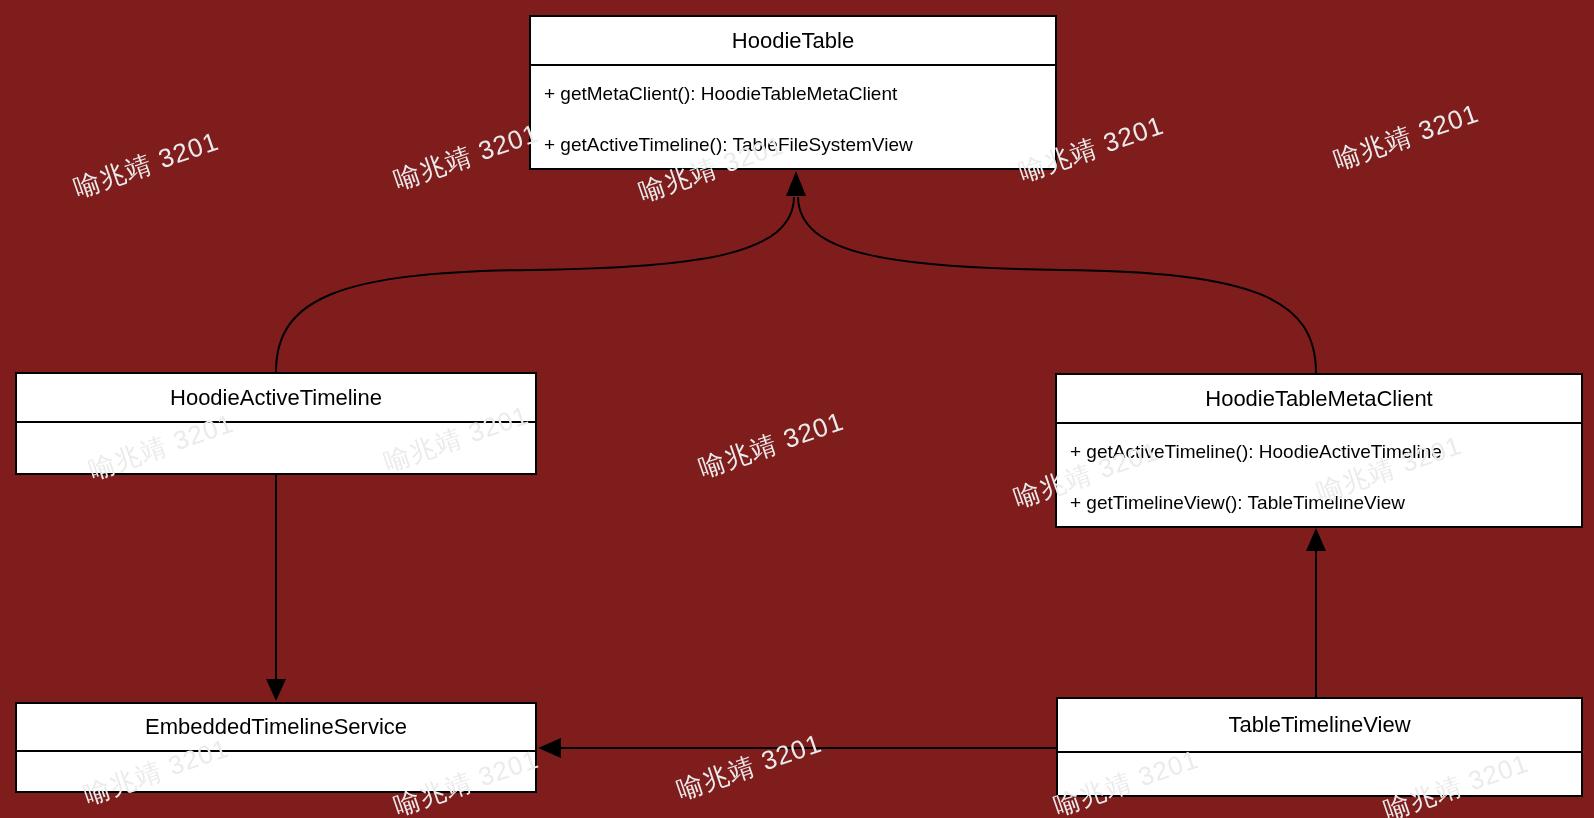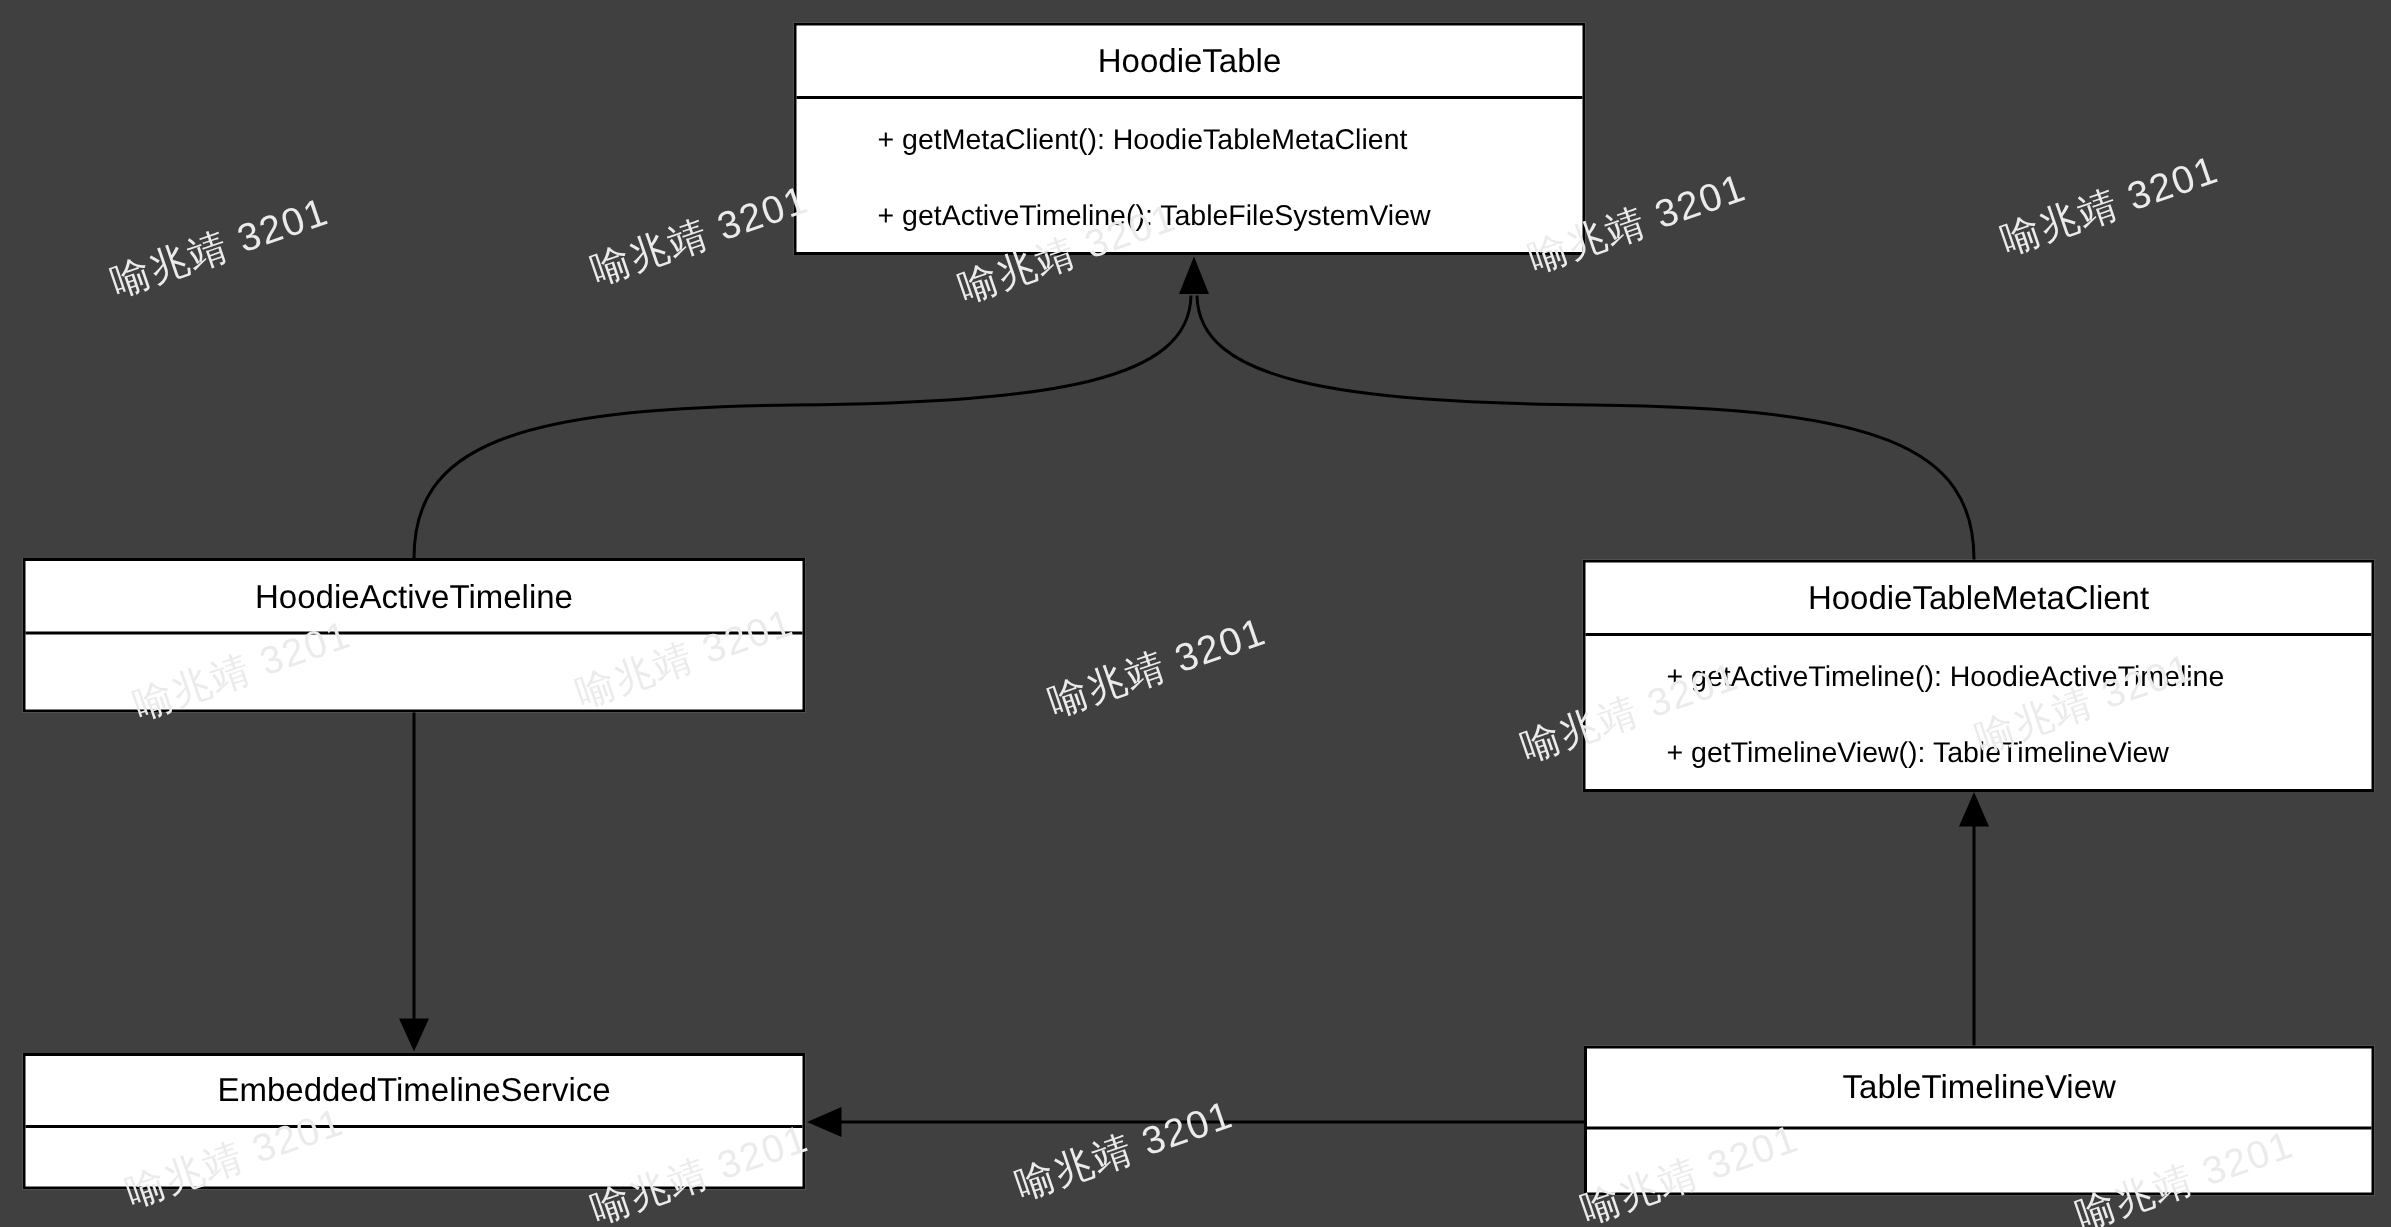--- a/index.html
+++ b/index.html
@@ -1,36 +1,36 @@
 <!DOCTYPE html>
 <html><head>
 <meta charset="utf-8">
 <style>
   html,body{margin:0;padding:0;background:#ffffff;}
   #canvas{
     position:relative;
     width:1594px;height:818px;
-    background:#404040;
+    background:#7f1d1d;
     overflow:hidden;
     font-family:"Liberation Sans", sans-serif;
   }
   .uml-class{
     position:absolute;
     background:#ffffff;
     border:2px solid #000000;
     box-sizing:border-box;
   }
   .uml-title{
     height:49px;
     border-bottom:2px solid #000000;
     display:flex;align-items:center;justify-content:center;
     font-size:22px;color:#000000;
     box-sizing:border-box;
   }
-  .uml-body{padding-top:2px;padding-left:41px;}
+  .uml-body{padding-top:2px;}
   .uml-method{
     font-size:19px;color:#000000;
     height:51px;
     display:flex;align-items:center;
     padding-left:13px;
     white-space:nowrap;
   }
   #box-hoodietable{left:529px;top:15px;width:528px;height:155px;}
   #box-tablefilesystemview{left:15px;top:372px;width:522px;height:103px;}
   #box-hoodietablemetaclient{left:1055px;top:373px;width:528px;height:155px;}

